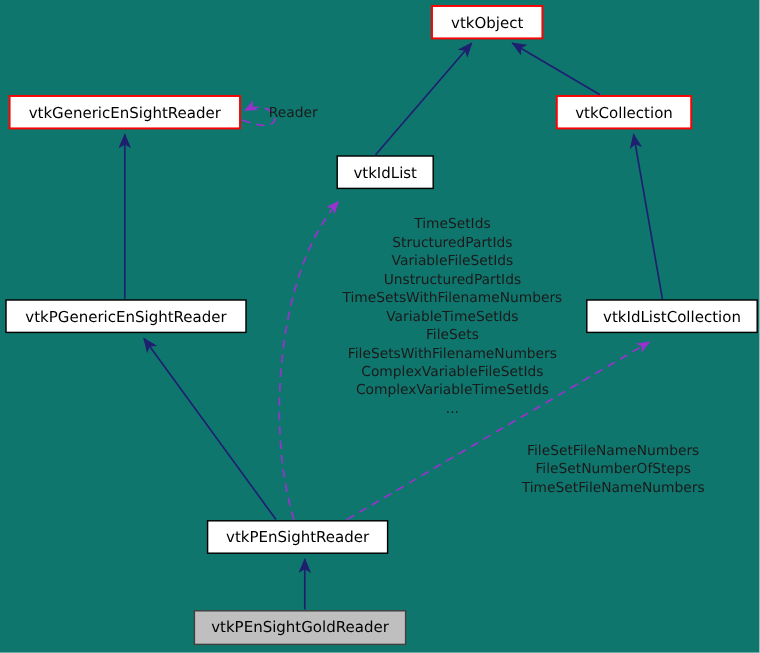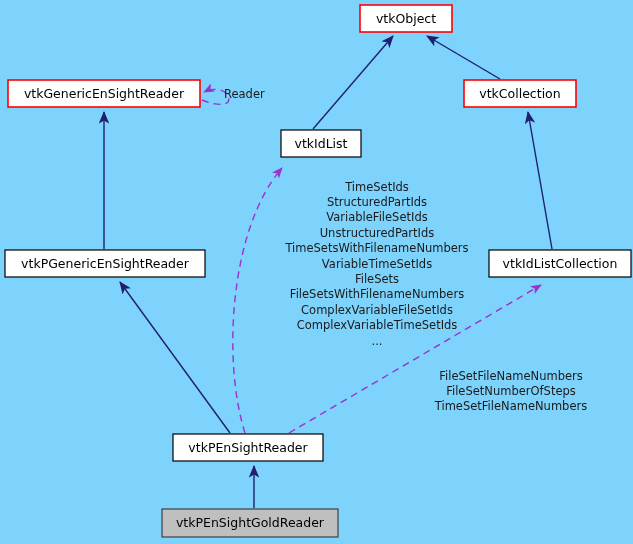--- a/index.html
+++ b/index.html
@@ -10,21 +10,21 @@
   body {
     width: 633px;
     height: 544px;
     overflow: hidden;
     font-family: "DejaVu Sans", sans-serif;
   }
   #diagram-root {
     position: relative;
     width: 633px;
     height: 544px;
-    background: #7dd3fc;
+    background: #0f766e;
   }
   svg#uml-canvas {
     position: absolute;
     left: 0;
     top: 0;
     width: 633px;
     height: 544px;
     display: block;
   }
   .class-box-rect {

